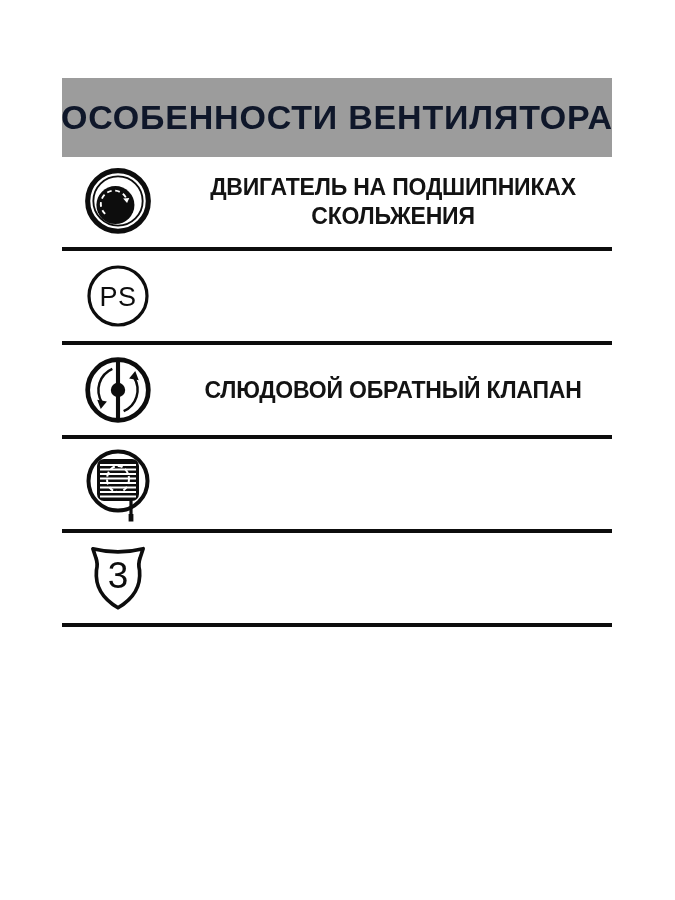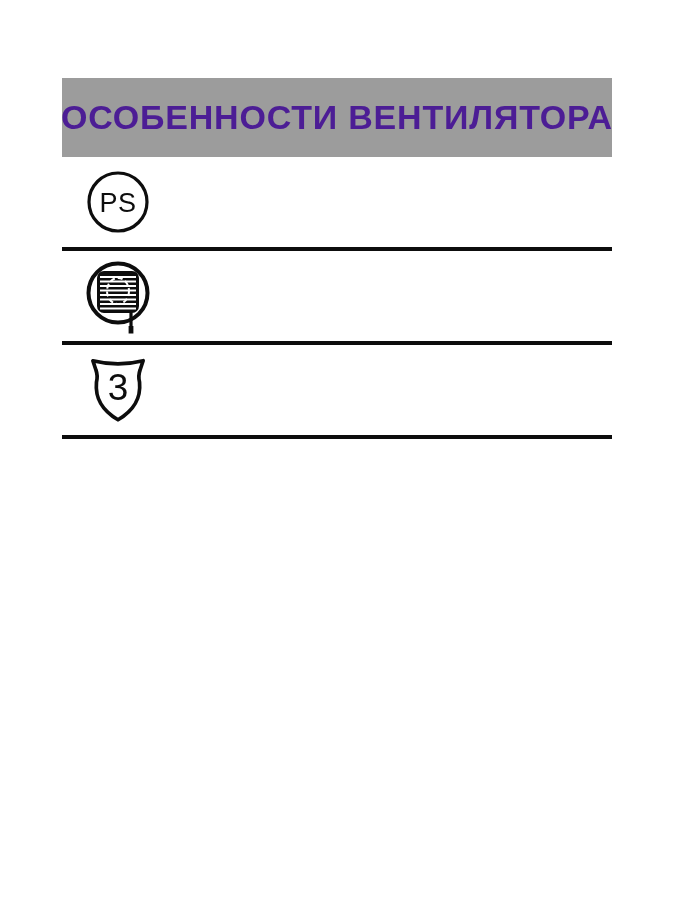--- a/index.html
+++ b/index.html
@@ -16,21 +16,21 @@
     margin: 78px 63px 0 62px;
     height: 79px;
     background: #9c9c9c;
     display: flex; align-items: center; justify-content: center;
   }
   .banner h1 {
     margin: 0;
     font-size: 34px;
     font-weight: 700;
     letter-spacing: 0.8px;
-    color: #4c1d95;
+    color: #0f172a;
     white-space: nowrap;
   }
 
   .features {
     margin: 0 63px 0 62px;
   }
   .feature-row {
     display: flex;
     align-items: center;
     height: 90px;
@@ -60,30 +60,56 @@
 <body>
 
 <div class="sheet">
 
   <div class="banner">
     <h1>ОСОБЕННОСТИ ВЕНТИЛЯТОРА</h1>
   </div>
 
   <div class="features">
 
+    <div class="feature-row">
+      <div class="icon-cell">
+        <svg width="74" height="74" viewBox="0 0 72 72">
+          <circle class="ico" cx="36" cy="35" r="29.5" fill="none" stroke-width="5"></circle>
+          <circle class="ico" cx="36" cy="35" r="24" fill="none" stroke-width="1.8"></circle>
+          <circle cx="33.5" cy="39" r="18.5" fill="#0d0d0d"></circle>
+          <path d="M 23.5 47.5 A 13 13 0 1 1 44.5 33.5" fill="none" stroke="#ffffff" stroke-width="1.8" stroke-dasharray="4.5 3.5"></path>
+          <path d="M 47 32 L 41 32.6 L 44.8 37 Z" fill="#ffffff"></path>
+        </svg>
+      </div>
+      <div class="label-cell">ДВИГАТЕЛЬ НА ПОДШИПНИКАХ СКОЛЬЖЕНИЯ</div>
+    </div>
 
     <div class="feature-row">
       <div class="icon-cell">
         <svg width="72" height="72" viewBox="0 0 72 72">
           <circle class="ico" cx="36" cy="36" r="29" fill="none" stroke-width="3.2"></circle>
           <text x="36" y="46" text-anchor="middle" font-family="Liberation Sans, sans-serif" font-size="27" font-weight="400" fill="#0d0d0d" letter-spacing="0.5">PS</text>
         </svg>
       </div>
     </div>
 
+    <div class="feature-row">
+      <div class="icon-cell">
+        <svg width="74" height="74" viewBox="0 0 72 72">
+          <circle class="ico" cx="36" cy="36" r="29.5" fill="none" stroke-width="4.6"></circle>
+          <line class="ico" x1="36" y1="7" x2="36" y2="65" stroke-width="4"></line>
+          <path d="M30.5 15.5 C 18 21 13 36 20.5 48.5" fill="none" stroke="#0d0d0d" stroke-width="2.4"></path>
+          <path d="M 15.8 45.5 L 25.2 47.2 L 19.2 54.5 Z" fill="#0d0d0d"></path>
+          <path d="M41.5 56.5 C 54 51 59 36 51.5 23.5" fill="none" stroke="#0d0d0d" stroke-width="2.4"></path>
+          <path d="M 56.2 26.5 L 46.8 24.8 L 52.8 17.5 Z" fill="#0d0d0d"></path>
+          <circle cx="36" cy="36" r="7" fill="#0d0d0d"></circle>
+        </svg>
+      </div>
+      <div class="label-cell">СЛЮДОВОЙ ОБРАТНЫЙ КЛАПАН</div>
+    </div>
 
     <div class="feature-row">
       <div class="icon-cell">
         <svg width="72" height="80" viewBox="0 0 72 80">
           <circle class="ico" cx="36" cy="37" r="29.5" fill="none" stroke-width="4"></circle>
           <rect x="15" y="15" width="42" height="42" rx="7" fill="#0d0d0d"></rect>
           <g stroke="#ffffff" stroke-width="2.2">
             <line x1="18" y1="21" x2="54" y2="21"></line>
             <line x1="18" y1="25.5" x2="54" y2="25.5"></line>
             <line x1="18" y1="30" x2="54" y2="30"></line>

